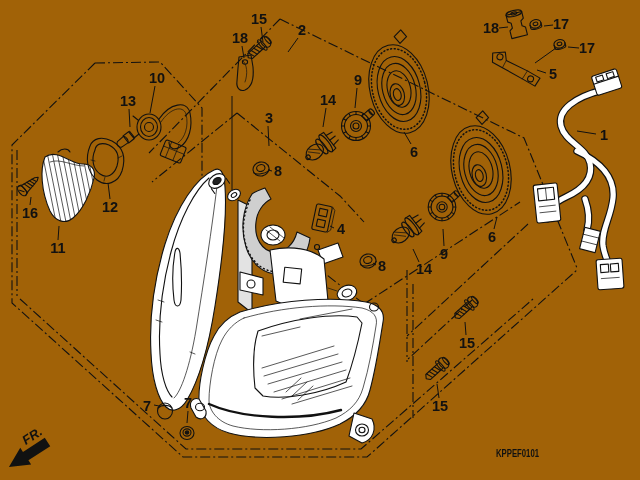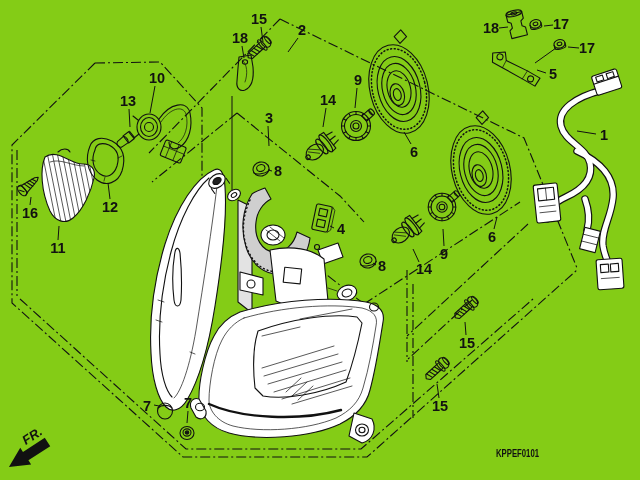--- a/index.html
+++ b/index.html
@@ -1,16 +1,16 @@
 <!DOCTYPE html>
 <html><head>
 <meta charset="utf-8">
 <style>
   html,body{margin:0;padding:0;background:#fff;}
-  .stage{position:relative;width:640px;height:480px;background:#84cc16;overflow:hidden;
+  .stage{position:relative;width:640px;height:480px;background:#a16207;overflow:hidden;
          font-family:"Liberation Sans",sans-serif;}
   svg{display:block;}
   .art{stroke:#111;fill:none;stroke-width:1.1;stroke-linecap:round;stroke-linejoin:round;}
   .chain{stroke:#111;fill:none;stroke-width:1.1;stroke-dasharray:10 3 2 3;}
   .thin{stroke-width:0.7;}
   .leaders line{stroke:#111;stroke-width:1;}
   #callout-layer text{font:bold 14.5px "Liberation Sans",sans-serif;fill:#111;
                       text-anchor:middle;dominant-baseline:central;}
   #callout-layer line{stroke:#111;stroke-width:1;}
   .code-text{font:bold 11px "Liberation Sans",sans-serif;fill:#111;}

